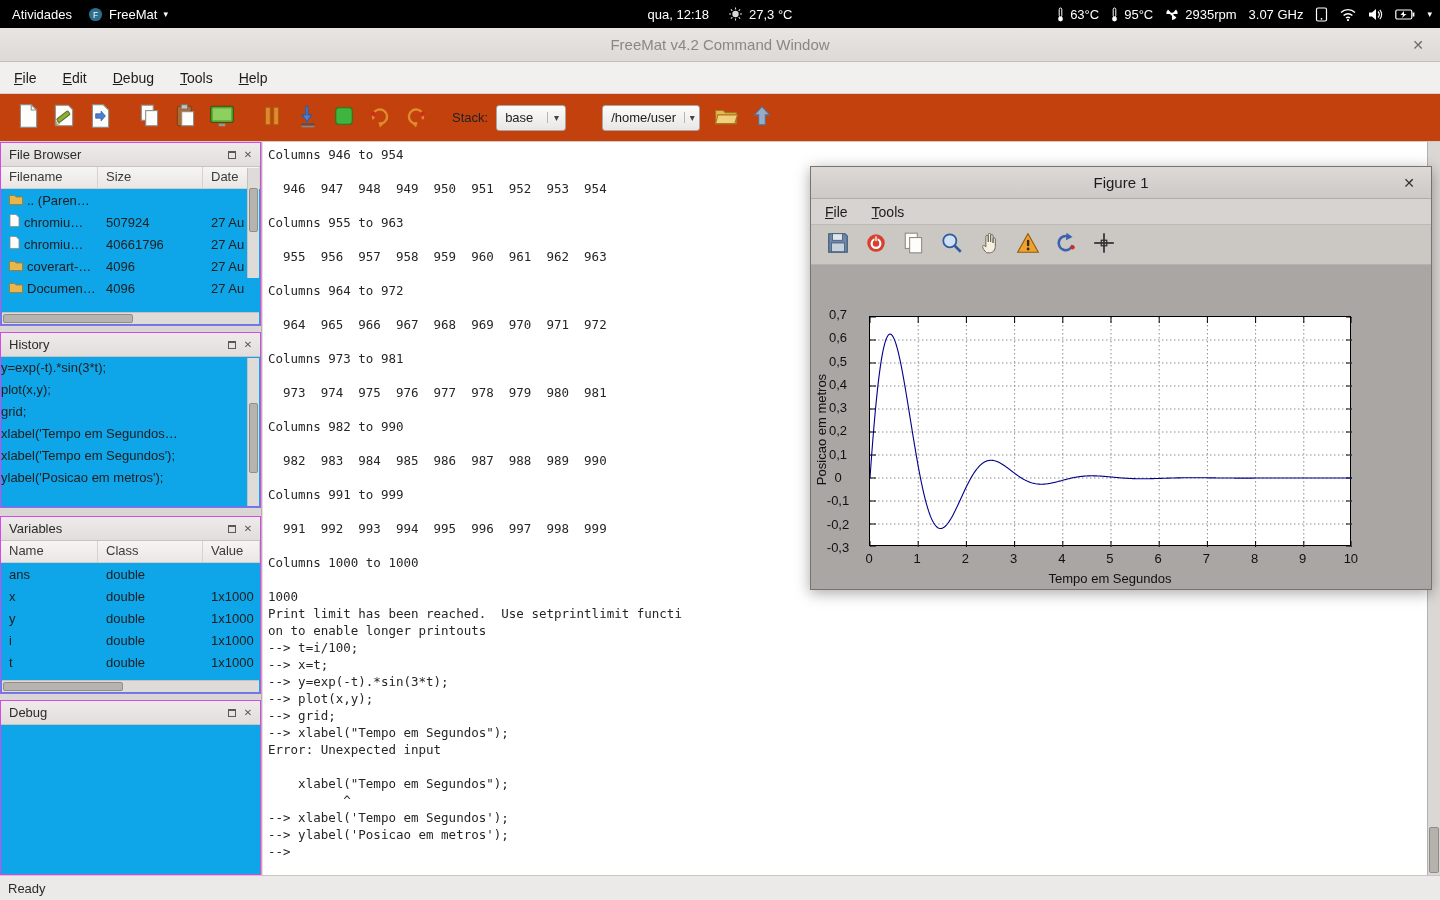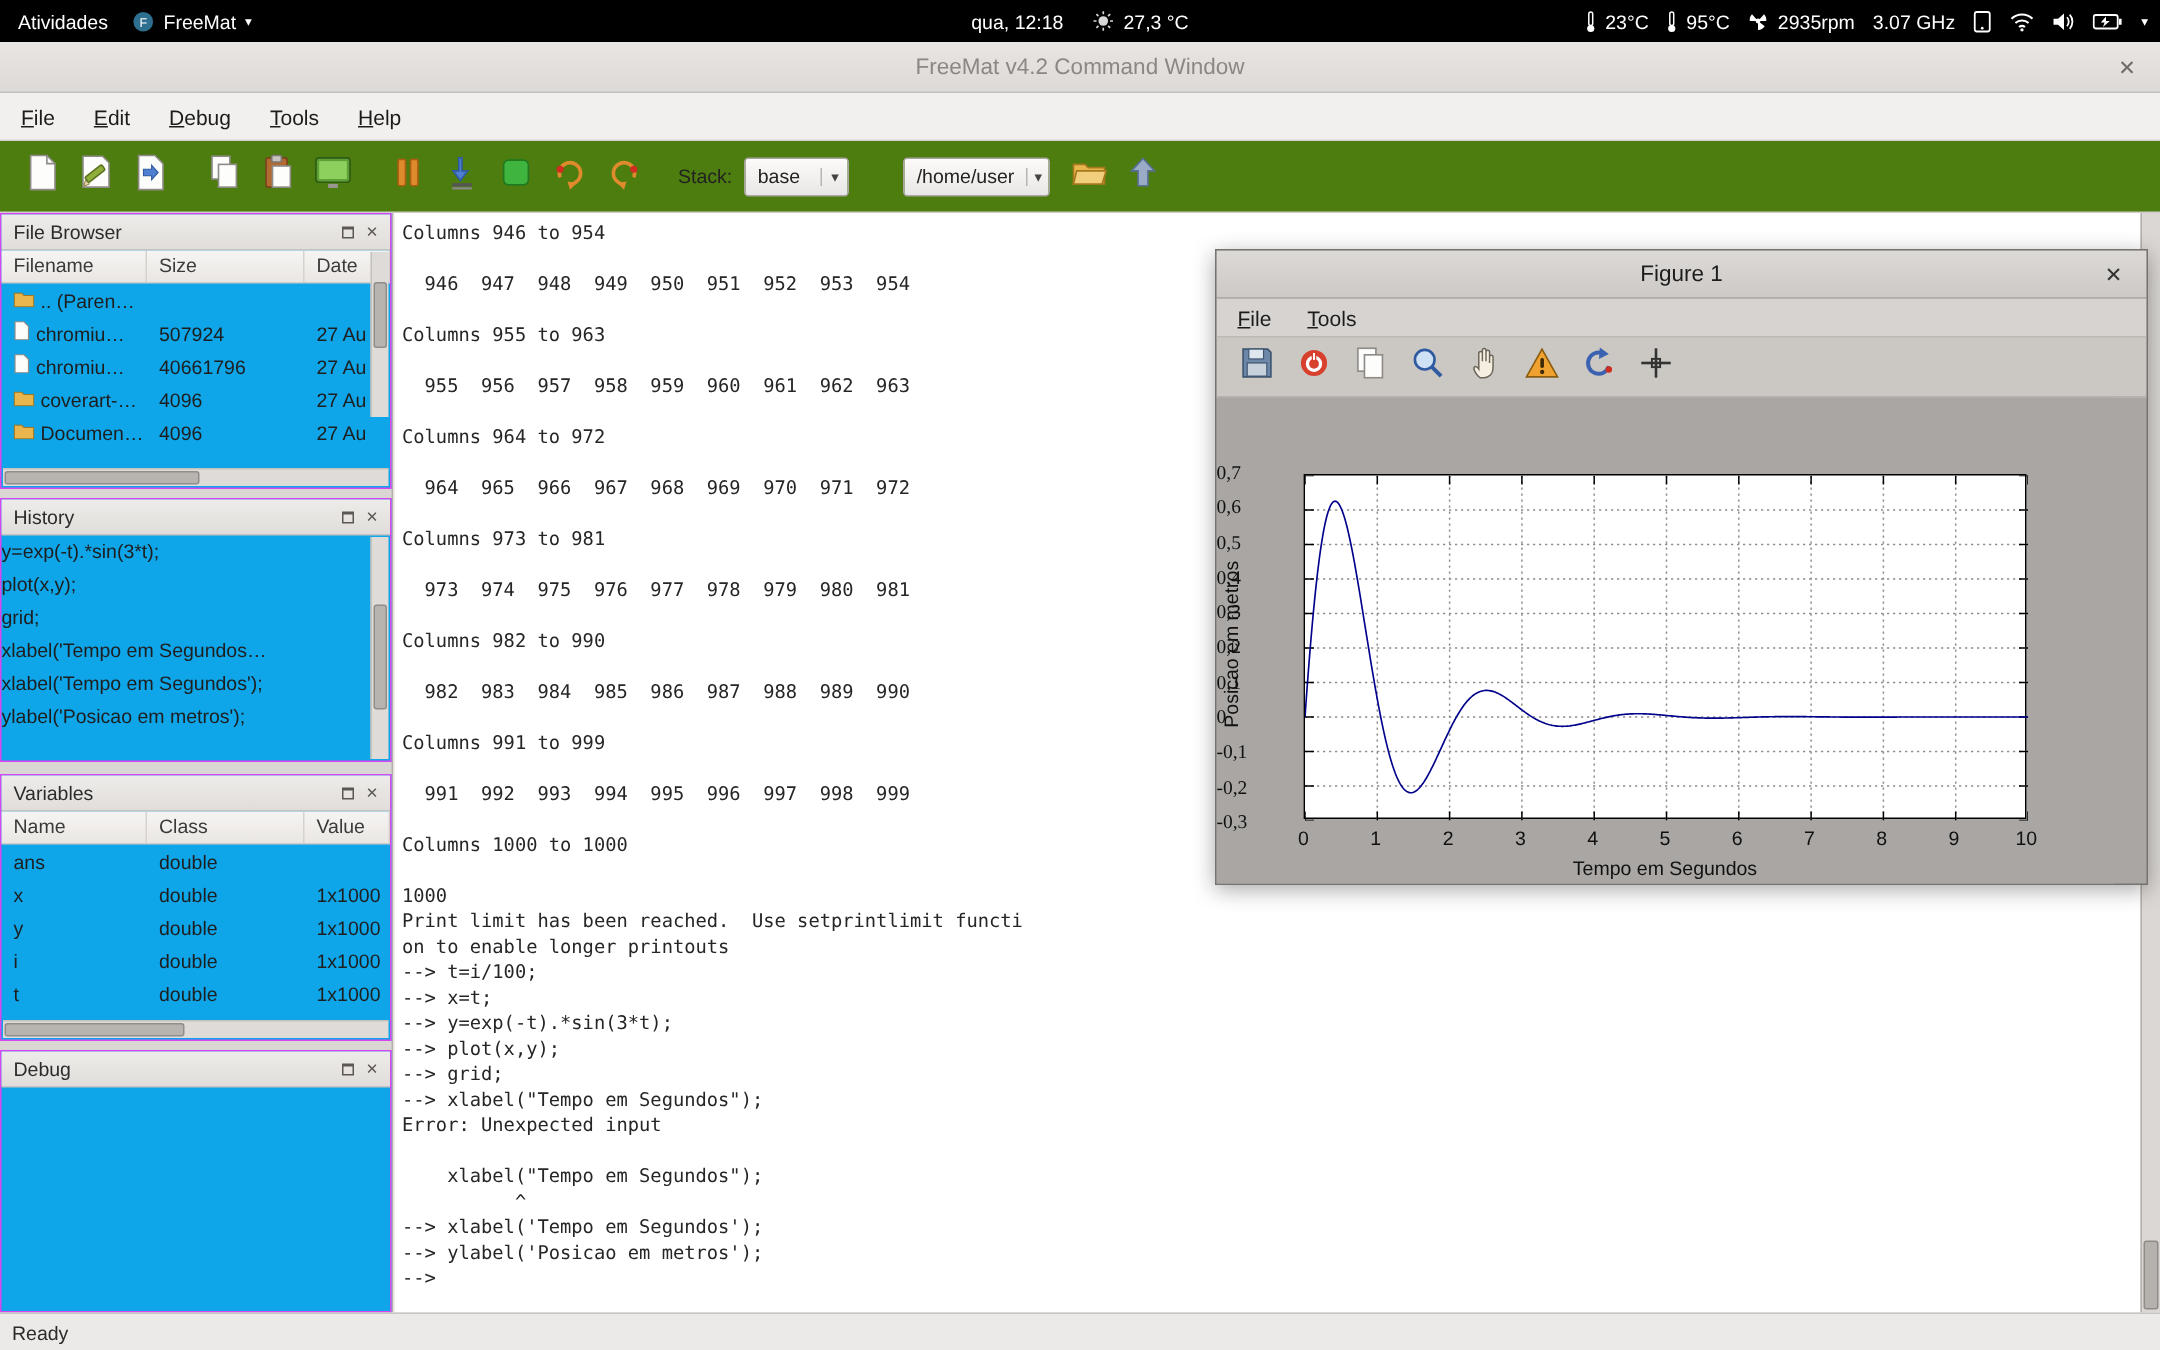--- a/index.html
+++ b/index.html
@@ -14,21 +14,21 @@
 
   
   #titlebar { position:absolute; left:0; top:28px; width:1440px; height:34px; background:linear-gradient(#e8e5e2,#dcd9d6); border-bottom:1px solid #c2bfbc; }
   #titlebar .title { position:absolute; left:0; right:0; top:0; height:34px; text-align:center; line-height:34px; color:#8a8784; font-size:15px; }
   #titlebar .close { position:absolute; right:12px; top:7px; width:20px; height:20px; text-align:center; line-height:20px; color:#6e6b68; font-size:14px; cursor:pointer; }
 
   #menubar { position:absolute; left:0; top:62px; width:1440px; height:32px; background:#f2f0ee; border-bottom:1px solid #d5d2cf; display:flex; align-items:center; padding-left:14px; gap:26px; font-size:14px; color:#1c1c1c; }
   .menu-item { display:block; cursor:pointer; }
   .menu-item::first-letter { text-decoration:underline; }
 
-  #toolbar { position:absolute; left:0; top:94px; width:1440px; height:48px; background:#4d7c0f; border-bottom:1px solid #cfccc9; display:flex; align-items:center; padding-left:10px; }
+  #toolbar { position:absolute; left:0; top:94px; width:1440px; height:48px; background:#c2410c; border-bottom:1px solid #cfccc9; display:flex; align-items:center; padding-left:10px; }
   .tbtn { width:36px; height:38px; display:flex; align-items:center; justify-content:center; border-radius:3px; cursor:pointer; }
   .tsep { width:14px; }
   .combo { height:26px; background:linear-gradient(#fcfbfa,#e9e7e5); border:1px solid #a8a5a2; border-radius:3px; display:flex; align-items:center; font-size:13px; color:#222; cursor:pointer; }
   .combo .val { padding:0 8px; flex:1; }
   .combo .arr { width:18px; border-left:1px solid #b8b5b2; text-align:center; color:#444; font-size:10px; }
   .tlabel { font-size:13px; color:#222; margin:0 8px 0 18px; }
 
   
   #dock { position:absolute; left:0; top:142px; width:262px; bottom:25px; background:#d9d6d3; border-right:1px solid #b3b0ad; }
   .panel { position:absolute; left:0; width:261px; background:#0ea5e9; border:1px solid #d946ef; }
@@ -62,21 +62,21 @@
   #fig-title .t { text-align:center; line-height:32px; font-size:15px; color:#1d1d1d; }
   #fig-title .close { position:absolute; right:12px; top:6px; width:20px; height:20px; text-align:center; line-height:20px; color:#333; font-size:14px; cursor:pointer; }
   #fig-menu { height:26px; background:#d6d3d0; border-bottom:1px solid #bcb9b6; display:flex; align-items:center; gap:24px; padding-left:14px; font-size:14px; color:#1c1c1c; }
   #fig-tools { height:40px; background:#cbc8c4; border-bottom:1px solid #b4b1ae; display:flex; align-items:center; padding-left:12px; gap:8px; }
   .fbtn { width:30px; height:30px; display:flex; align-items:center; justify-content:center; cursor:pointer; border-radius:3px; }
   #fig-surface { position:relative; width:598px; height:326px; background:#a9a6a3; }
   #plot-box { position:absolute; left:58px; top:51px; width:482px; height:230px; background:#fff; border:1px solid #000; }
   #plot-svg { display:block; width:482px; height:230px; }
   .grid { stroke:#8f8f8f; stroke-width:1; stroke-dasharray:1.5 2.5; }
   .tick { stroke:#000; stroke-width:1; }
-  #yticks { position:absolute; left:0; top:43px; width:54px; height:247px; display:flex; flex-direction:column; justify-content:space-between; align-items:flex-start; font-size:13px; color:#111;font-family:Liberation Serif, serif; }
+  #yticks { position:absolute; left:0; top:43px; width:54px; height:247px; display:flex; flex-direction:column; justify-content:space-between; align-items:center; font-size:13px; color:#111; }
   #yticks span { height:14px; line-height:14px; }
   #xticks { position:absolute; left:48px; top:286px; width:502px; display:flex; justify-content:space-between; font-size:13px; color:#111; }
   #xticks span { width:20px; text-align:center; }
   #fig-xlabel { position:absolute; left:158px; top:306px; width:282px; text-align:center; font-size:13px; color:#111; }
   #fig-ylabel { position:absolute; left:-90px; top:157px; width:200px; text-align:center; font-size:13px; color:#111; transform:rotate(-90deg); }
 </style>
 </head>
 <body>
 
 <div id="topbar">
@@ -119,21 +119,21 @@
     </div>
   </div>
   <div class="grp" style="right:8px; gap:12px;">
     <div class="itm">
       <span class="ticon">
           <svg width="7" height="15" viewBox="0 0 7 15">
             <rect x="2.2" y="1" width="2.6" height="9" rx="1.3" fill="none" stroke="#fff"></rect>
             <circle cx="3.5" cy="12" r="2.4" fill="#fff"></circle>
           </svg>
         </span>
-      <span class="bold">23°C</span>
+      <span class="bold">63°C</span>
     </div>
     <div class="itm">
       <span class="ticon">
           <svg width="7" height="15" viewBox="0 0 7 15">
             <rect x="2.2" y="1" width="2.6" height="9" rx="1.3" fill="none" stroke="#fff"></rect>
             <circle cx="3.5" cy="12" r="2.4" fill="#fff"></circle>
           </svg>
         </span>
       <span class="bold">95°C</span>
     </div>

